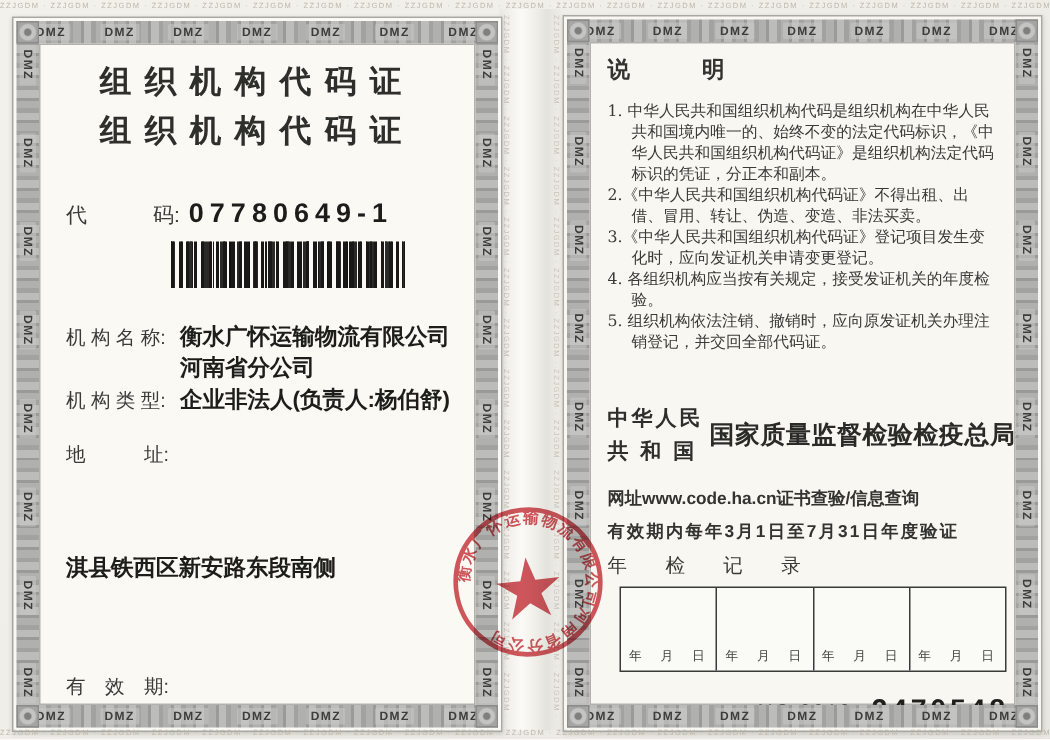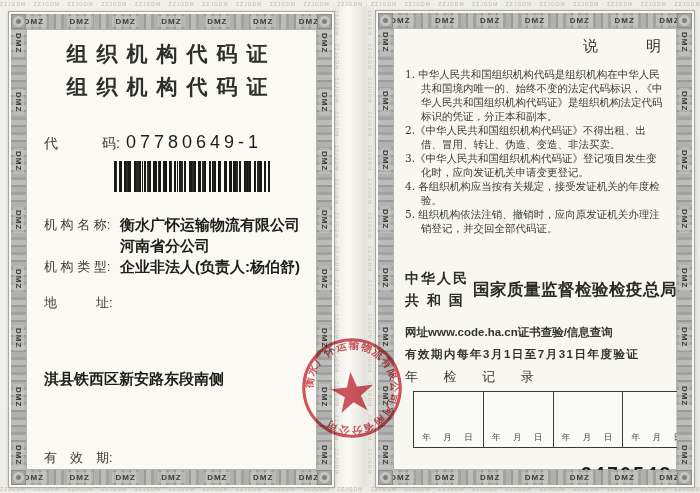--- a/index.html
+++ b/index.html
@@ -44,46 +44,46 @@
   .content { position:absolute; left:17px; right:17px; top:17px; bottom:17px; overflow:hidden; }
 
   
   .pl-content { padding:0 10px; color:#22221f; }
   .cert-title { text-align:center; font-weight:bold; font-size:21px; letter-spacing:9px; color:#2e2e2b; }
   .cert-title.t1 { margin-top:11px; }
   .cert-title.t2 { margin-top:5px; }
   .code-row { display:flex; align-items:baseline; margin-top:31px; margin-left:8px; }
   .code-row .lab1 { font-size:14px; color:#3a3a37; }
   .code-row .lab2 { font-size:14px; color:#3a3a37; margin-left:44px; }
-  .code-row .val { font-size:18px; font-weight:normal; letter-spacing:4px; margin-left:6px; color:#1c1c1a; }
+  .code-row .val { font-size:18px; font-weight:bold; letter-spacing:4px; margin-left:6px; color:#1c1c1a; }
   .barcode { margin:8px 0 0 78px; width:156px; height:31px;
     background:
       repeating-linear-gradient(90deg,#181816 0 2px,transparent 2px 5px),
       repeating-linear-gradient(90deg,#181816 0 1px,transparent 1px 7px),
       repeating-linear-gradient(90deg,#2a2a28 0 3px,transparent 3px 11px),
       repeating-linear-gradient(90deg,#111 0 1px,transparent 1px 13px);
   }
   .field { display:flex; margin-left:8px; line-height:21px; }
   .field .flabel { flex:0 0 76px; font-size:13px; color:#3a3a37; white-space:nowrap; }
   .field .fvalue { flex:1; font-size:15px; font-weight:bold; color:#1d1d1a; }
   .f-name { margin-top:22px; } .f-type { } .f-addr { margin-top:15px;flex-direction:column; }
   .f-valid { margin-top:58px;gap:24px; } .f-issuer { margin-top:17px; }
 
   
   .pr-content { padding:0 10px 0 12px; color:#2b2b28; }
-  .notes-title { text-align:right; font-size:15px; font-weight:normal; letter-spacing:6px; margin-top:9px; color:#33332f; }
+  .notes-title { text-align:left; font-size:15px; font-weight:bold; letter-spacing:6px; margin-top:9px; color:#33332f; }
   .notes { margin-top:11px; font-family:"DejaVu Serif", serif; font-size:10.5px; line-height:14px; color:#3a3a36; }
   .note { padding-left:16px; text-indent:-16px; }
   .issuer-row { display:flex; align-items:center; margin-top:32px; }
   .issuer-left { flex:0 0 68px; font-size:14px; font-weight:bold; line-height:22px; letter-spacing:2px; color:#2e2e2a; }
   .issuer-main { font-size:16.5px; font-weight:bold; letter-spacing:.5px; color:#2a2a26; white-space:nowrap; margin-top:2px; }
   .web-line { margin-top:14px; font-size:11.5px; font-weight:bold; color:#33332f; }
   .valid-line { margin-top:7px; font-size:11.5px; font-weight:bold; letter-spacing:1.5px; color:#33332f; }
   .annual-title { text-align:left; margin-top:6px; font-size:13px; letter-spacing:11px; color:#3a3a36; }
-  .annual-table { display:flex; margin:5px 0 0 8px; width:280px; height:57px; border:1.5px solid #3a3a38; background:rgba(255,255,255,.35); }
+  .annual-table { display:flex; margin:5px 0 0 8px; width:258px; height:57px; border:1.5px solid #3a3a38; background:rgba(255,255,255,.35); }
   .annual-cell { flex:1; border-right:1.5px solid #3a3a38; display:flex; align-items:flex-end; justify-content:center; padding-bottom:3px;
     font-size:8.5px; color:#44443f; letter-spacing:2px; }
   .annual-cell:last-child { border-right:none; }
   .serial-row { display:flex; align-items:baseline; margin:15px 0 0 100px; }
   .serial-prefix { font-size:14px; color:#2b2b28; letter-spacing:1px; }
   .serial-number { font-size:19px; font-weight:bold; letter-spacing:2.5px; margin-left:13px; color:#1f1f1c; }
 
   
   .seal { position:absolute; mix-blend-mode:multiply; pointer-events:none; }
   .seal-red { left:299px; top:335px; width:106px; height:106px; opacity:.88; z-index:6; transform:rotate(-6deg); }

